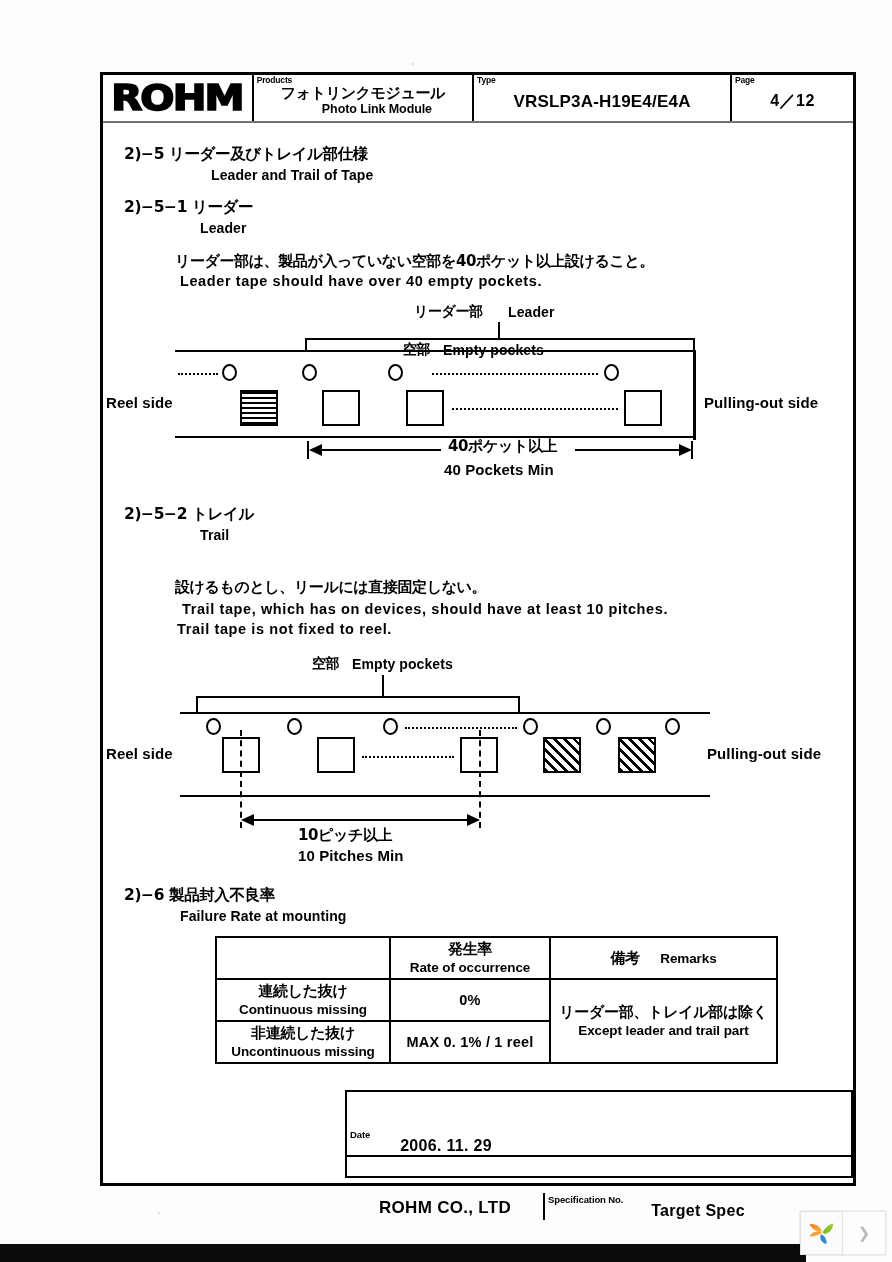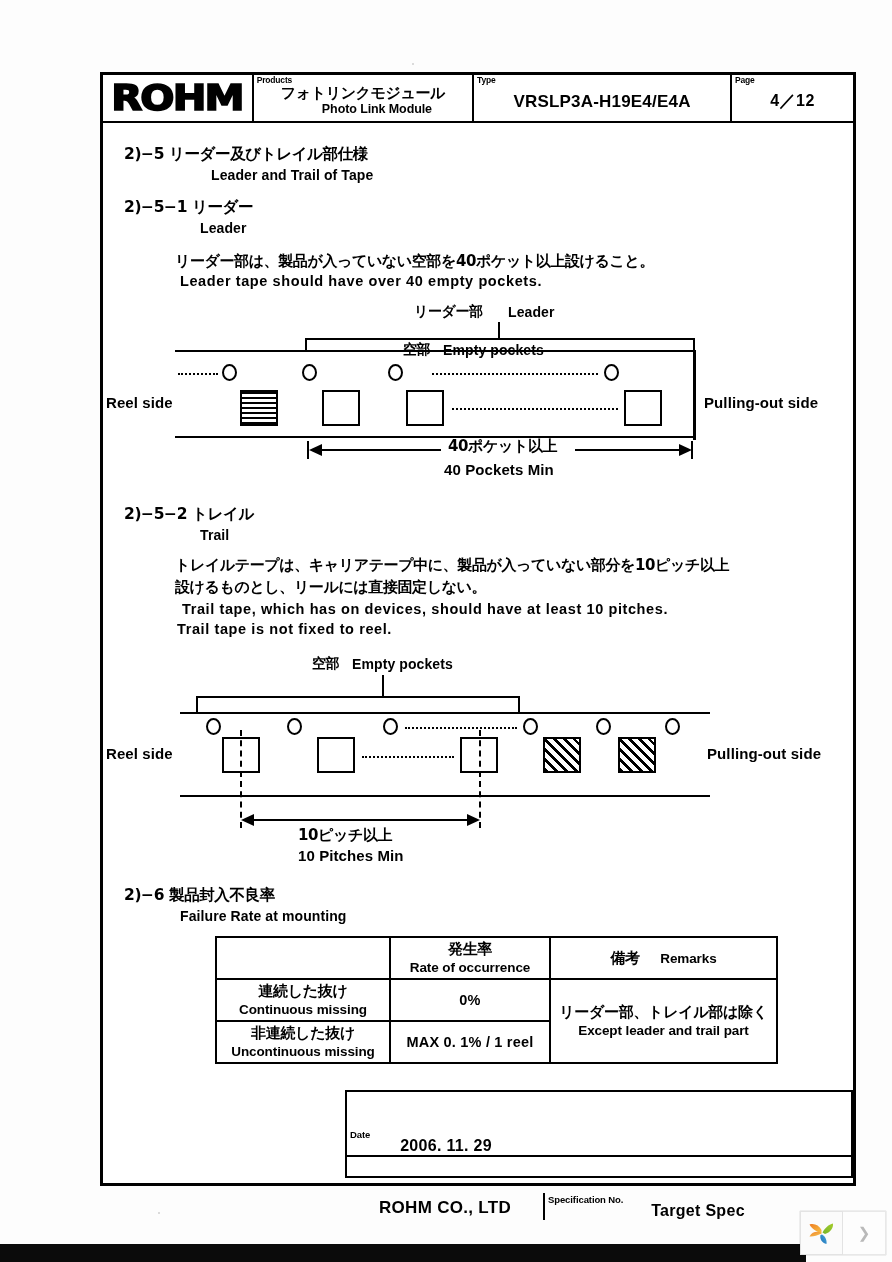--- a/index.html
+++ b/index.html
@@ -30,21 +30,21 @@
     box-sizing: border-box;
     background: #ffffff;
   }
   
   #hdr {
     position: absolute;
     left: 103px; top: 75px;
     width: 750px; height: 48px;
     display: flex;
     box-sizing: border-box;
-    border-bottom: 2px solid #000000;
+    border-bottom: 2px solid #737373;
   }
   .hcell {
     position: relative;
     box-sizing: border-box;
     border-right: 2px solid #000;
     display: flex;
     align-items: center;
     justify-content: center;
     overflow: hidden;
   }
@@ -401,21 +401,20 @@
     <div class="arrow-r" style="left:679px; top:444px;"></div>
     <div class="dimline" style="left:321px; top:449px; width:120px;"></div>
     <div class="dimline" style="left:575px; top:449px; width:105px;"></div>
     <div class="abs jp lbl-jp" style="left:448px; top:437px; font-size:15px;">40ポケット以上</div>
     <div class="abs en lbl-en" style="left:444px; top:461px; font-size:15px;">40  Pockets  Min</div>
   </div>
 
   <div class="abs jp hd-jp" style="left:124px; top:505px;">2)−5−2  トレイル</div>
   <div class="abs en hd-en" style="left:200px; top:526px;">Trail</div>
 
-  <div class="abs jp bd-jp" style="left:175px; top:554px;">トレイルテープは、キャリアテープ中に、製品が入っていない部分を10ピッチ以上</div>
   <div class="abs jp bd-jp" style="left:175px; top:576px;">設けるものとし、リールには直接固定しない。</div>
   <div class="abs en bd-en" style="left:182px; top:599px;">Trail  tape,  which  has  on  devices,   should  have  at  least  10  pitches.</div>
   <div class="abs en bd-en" style="left:177px; top:619px;">Trail  tape  is  not  fixed  to  reel.</div>
 
   <div>
 
     <div class="abs jp lbl-jp" style="left:312px; top:655px;">空部</div>
     <div class="abs en lbl-en" style="left:352px; top:656px;">Empty  pockets</div>
     <div class="tick-v" style="left:382px; top:675px; height:22px;"></div>
 

